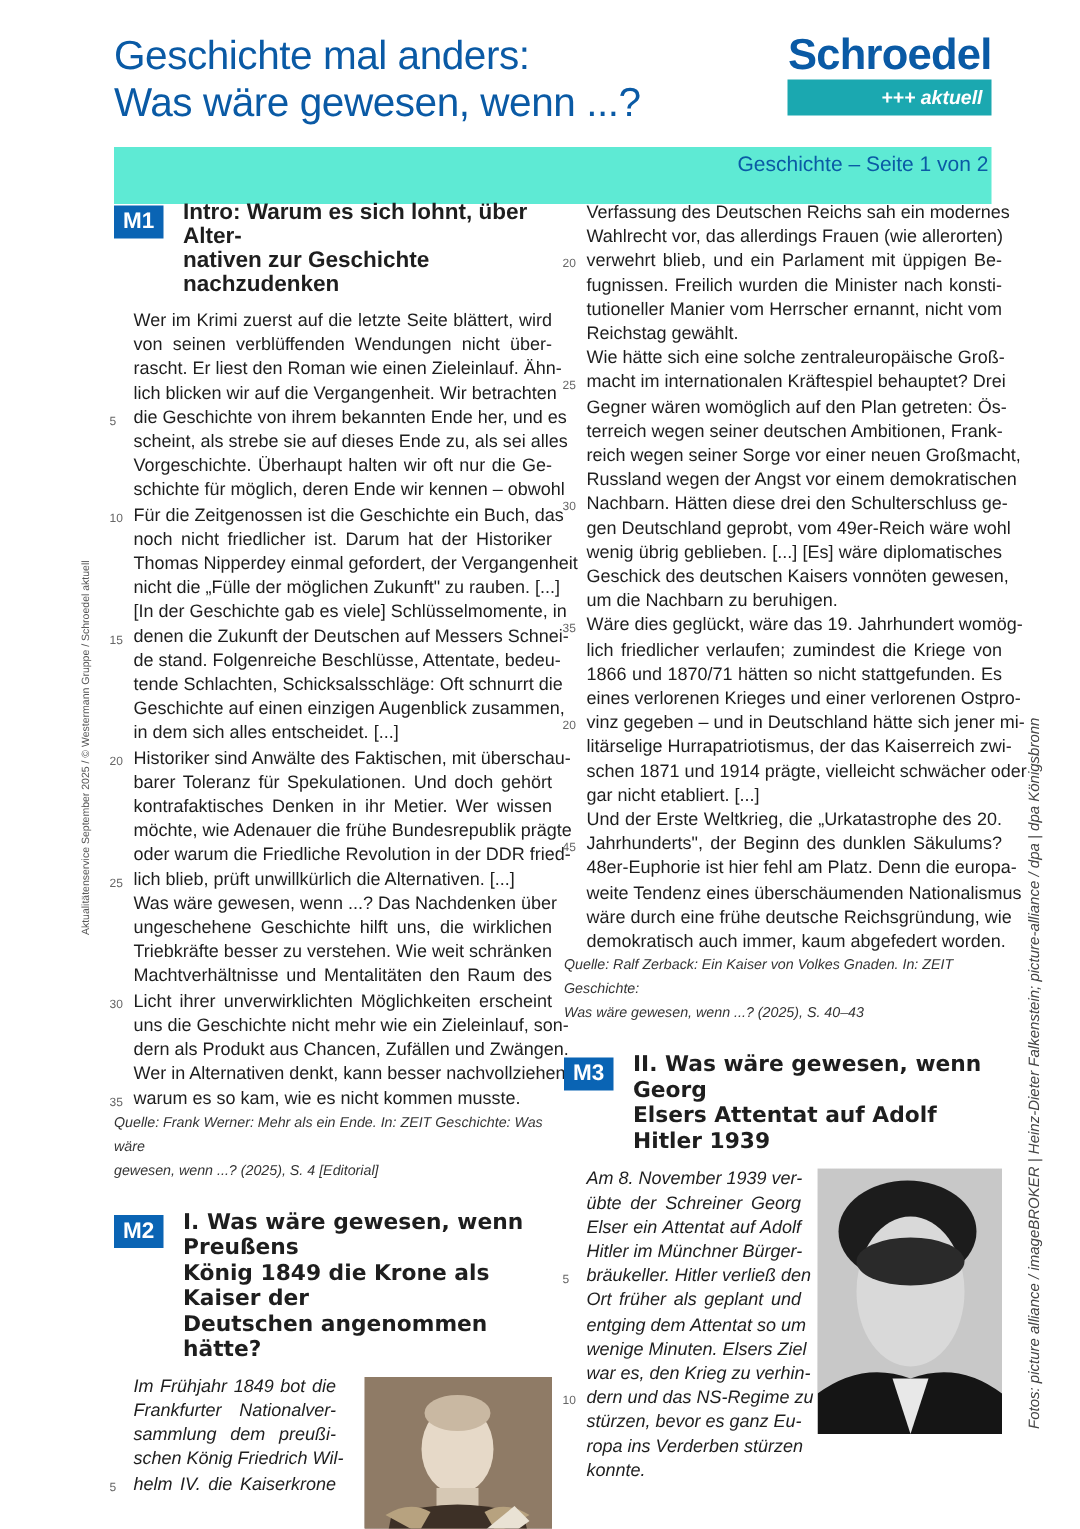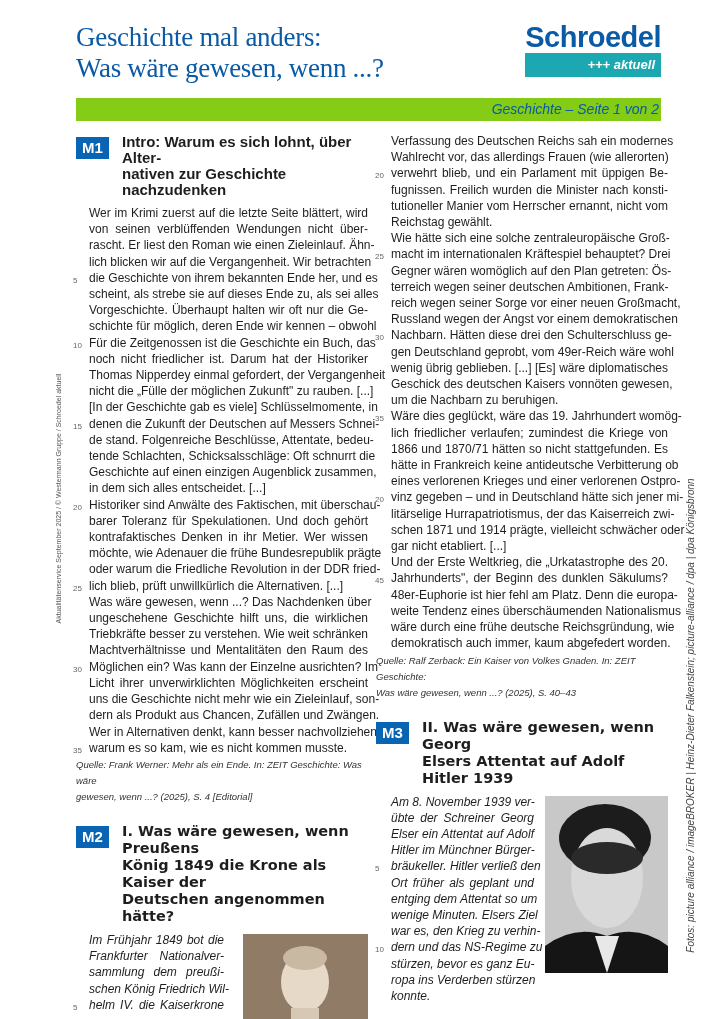--- a/index.html
+++ b/index.html
@@ -1,26 +1,26 @@
 <!DOCTYPE html>
 <html><head>
 <meta charset="utf-8">
 <style>
   * { margin: 0; padding: 0; box-sizing: border-box; }
   html, body { width: 720px; height: 1019px; background: #ffffff; overflow: hidden; }
   body { position: relative; font-family: "Liberation Sans", "DejaVu Sans", sans-serif; color: #1e1e1e; }
 
-  .title { position: absolute; left: 76px; top: 22px; color: #0a5aa5; font-size: 27px; line-height: 31px; font-family: Liberation Serif, serif; letter-spacing: -0.3px; }
+  .title { position: absolute; left: 76px; top: 22px; color: #0a5aa5; font-size: 27px; line-height: 31px; font-family: Liberation Sans, sans-serif; letter-spacing: -0.3px; }
   .title span { display: block; }
 
   .logo { position: absolute; left: 525px; top: 22px; width: 136px; }
   .logo-top { color: #0a5aa5; font-weight: bold; font-size: 29px; line-height: 30px; text-align: right; letter-spacing: -0.5px; }
   .logo-band { background: #1ba8b0; color: #fff; font-size: 13px; font-style: italic; font-weight: bold; text-align: right; padding: 0 6px 1px 0; height: 24px; line-height: 24px; margin-top: 1px; }
 
-  .subject-band { position: absolute; left: 76px; top: 98px; width: 585px; height: 23px; background: #84cc16; font-style: italic; }
+  .subject-band { position: absolute; left: 76px; top: 98px; width: 585px; height: 38px; background: #5eead4; }
   .subject-band span { position: absolute; right: 2px; top: 3px; color: #0a5aa5; font-size: 14px; }
 
   .side-left { position: absolute; left: 48px; top: 300px; width: 12px; height: 400px; }
   .side-left span { position: absolute; left: -190px; top: 195px; width: 400px; transform: rotate(-90deg); font-size: 7px; color: #555; text-align: center; white-space: nowrap; }
   .side-right { position: absolute; left: 680px; top: 460px; width: 18px; height: 520px; }
   .side-right span { position: absolute; left: -250px; top: 250px; width: 520px; transform: rotate(-90deg); font-size: 10px; font-style: italic; color: #444; text-align: center; white-space: nowrap; }
 
   .col { position: absolute; top: 134px; width: 292px; }
   .col-left { left: 76px; }
   .col-right { left: 376px; }
@@ -100,21 +100,21 @@
     <span class="line lw"><span class="ln">20</span><span>Historiker sind Anwälte des Faktischen, mit überschau-</span></span>
     <span class="line">barer Toleranz für Spekulationen. Und doch gehört</span>
     <span class="line">kontrafaktisches Denken in ihr Metier. Wer wissen</span>
     <span class="line">möchte, wie Adenauer die frühe Bundesrepublik prägte</span>
     <span class="line">oder warum die Friedliche Revolution in der DDR fried-</span>
     <span class="line lw last"><span class="ln">25</span><span>lich blieb, prüft unwillkürlich die Alternativen. [...]</span></span>
     <span class="line">Was wäre gewesen, wenn ...? Das Nachdenken über</span>
     <span class="line">ungeschehene Geschichte hilft uns, die wirklichen</span>
     <span class="line">Triebkräfte besser zu verstehen. Wie weit schränken</span>
     <span class="line">Machtverhältnisse und Mentalitäten den Raum des</span>
-    <span class="line lw"><span class="ln">30</span><span>Möglichen ein? Was kann der Einzelne ausrichten? Im</span></span>
+    <span class="line lw"><span class="ln">30</span></span>
     <span class="line">Licht ihrer unverwirklichten Möglichkeiten erscheint</span>
     <span class="line">uns die Geschichte nicht mehr wie ein Zieleinlauf, son-</span>
     <span class="line">dern als Produkt aus Chancen, Zufällen und Zwängen.</span>
     <span class="line">Wer in Alternativen denkt, kann besser nachvollziehen,</span>
     <span class="line lw last"><span class="ln">35</span><span>warum es so kam, wie es nicht kommen musste.</span></span>
   </div>
   <div class="source">
     <div>Quelle: Frank Werner: Mehr als ein Ende. In: ZEIT Geschichte: Was wäre</div>
     <div>gewesen, wenn ...? (2025), S. 4 [Editorial]</div>
   </div>
@@ -168,21 +168,20 @@
     <span class="line">reich wegen seiner Sorge vor einer neuen Großmacht,</span>
     <span class="line">Russland wegen der Angst vor einem demokratischen</span>
     <span class="line lw"><span class="ln">30</span><span>Nachbarn. Hätten diese drei den Schulterschluss ge-</span></span>
     <span class="line">gen Deutschland geprobt, vom 49er-Reich wäre wohl</span>
     <span class="line">wenig übrig geblieben. [...] [Es] wäre diplomatisches</span>
     <span class="line">Geschick des deutschen Kaisers vonnöten gewesen,</span>
     <span class="line last">um die Nachbarn zu beruhigen.</span>
     <span class="line lw"><span class="ln">35</span><span>Wäre dies geglückt, wäre das 19. Jahrhundert womög-</span></span>
     <span class="line">lich friedlicher verlaufen; zumindest die Kriege von</span>
     <span class="line">1866 und 1870/71 hätten so nicht stattgefunden. Es</span>
-    <span class="line">hätte in Frankreich keine antideutsche Verbitterung ob</span>
     <span class="line">eines verlorenen Krieges und einer verlorenen Ostpro-</span>
     <span class="line lw"><span class="ln">20</span><span>vinz gegeben – und in Deutschland hätte sich jener mi-</span></span>
     <span class="line">litärselige Hurrapatriotismus, der das Kaiserreich zwi-</span>
     <span class="line">schen 1871 und 1914 prägte, vielleicht schwächer oder</span>
     <span class="line last">gar nicht etabliert. [...]</span>
     <span class="line">Und der Erste Weltkrieg, die „Urkatastrophe des 20.</span>
     <span class="line lw"><span class="ln">45</span><span>Jahrhunderts", der Beginn des dunklen Säkulums?</span></span>
     <span class="line">48er-Euphorie ist hier fehl am Platz. Denn die europa-</span>
     <span class="line">weite Tendenz eines überschäumenden Nationalismus</span>
     <span class="line">wäre durch eine frühe deutsche Reichsgründung, wie</span>

